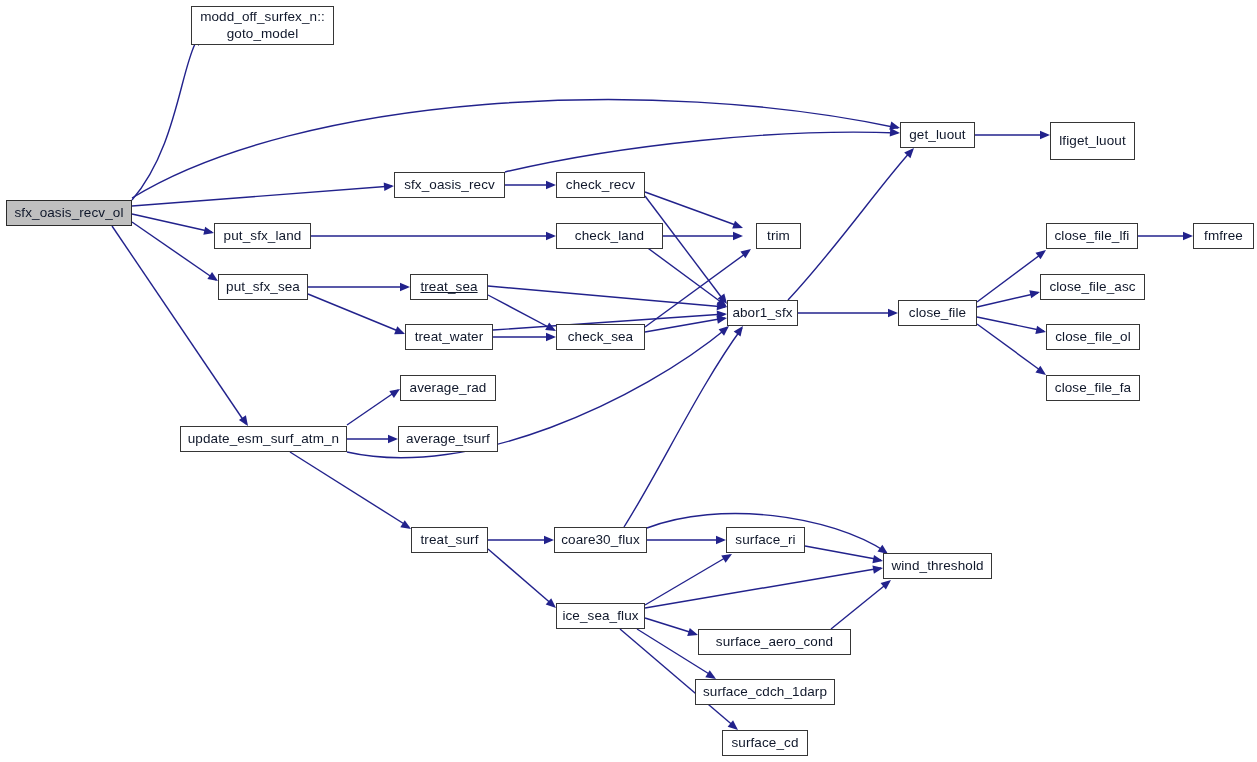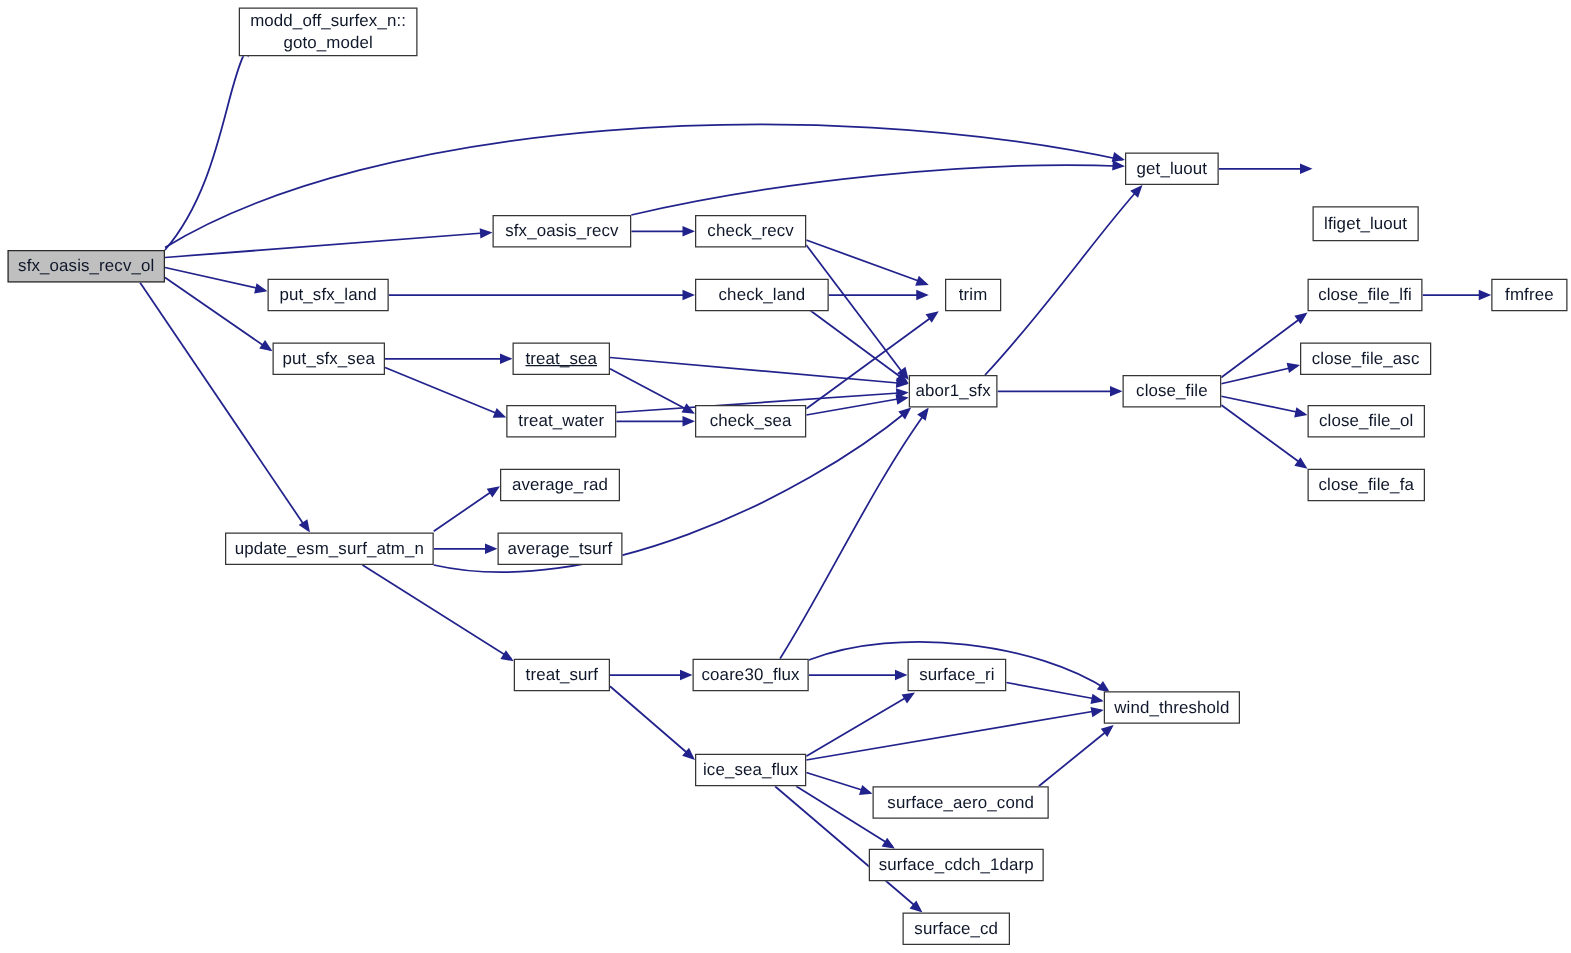--- a/index.html
+++ b/index.html
@@ -158,28 +158,28 @@
       <div class="node" style="left: 410px; top: 274px; width: 78px; height: 26px; border-color: rgb(54, 54, 54); background: rgb(255, 255, 255); text-decoration: underline;"><span>treat_sea</span></div>
       <div class="node" style="left: 405px; top: 324px; width: 88px; height: 26px; border-color: rgb(54, 54, 54); background: rgb(255, 255, 255);"><span>treat_water</span></div>
       <div class="node" style="left: 556px; top: 324px; width: 89px; height: 26px; border-color: rgb(54, 54, 54); background: rgb(255, 255, 255);"><span>check_sea</span></div>
       <div class="node" style="left: 400px; top: 375px; width: 96px; height: 26px; border-color: rgb(54, 54, 54); background: rgb(255, 255, 255);"><span>average_rad</span></div>
       <div class="node" style="left: 398px; top: 426px; width: 100px; height: 26px; border-color: rgb(54, 54, 54); background: rgb(255, 255, 255);"><span>average_tsurf</span></div>
       <div class="node" style="left: 411px; top: 527px; width: 77px; height: 26px; border-color: rgb(54, 54, 54); background: rgb(255, 255, 255);"><span>treat_surf</span></div>
       <div class="node" style="left: 756px; top: 223px; width: 45px; height: 26px; border-color: rgb(54, 54, 54); background: rgb(255, 255, 255);"><span>trim</span></div>
       <div class="node" style="left: 727px; top: 300px; width: 71px; height: 26px; border-color: rgb(54, 54, 54); background: rgb(255, 255, 255);"><span>abor1_sfx</span></div>
       <div class="node" style="left: 900px; top: 122px; width: 75px; height: 26px; border-color: rgb(54, 54, 54); background: rgb(255, 255, 255);"><span>get_luout</span></div>
       <div class="node" style="left: 898px; top: 300px; width: 79px; height: 26px; border-color: rgb(54, 54, 54); background: rgb(255, 255, 255);"><span>close_file</span></div>
-      <div class="node" style="left: 1050px; top: 122px; width: 85px; height: 28px; border-color: rgb(54, 54, 54); background: rgb(255, 255, 255); margin-top: 43px;"><span>lfiget_luout</span></div>
+      <div class="node" style="left: 1050px; top: 122px; width: 85px; height: 38px; border-color: rgb(54, 54, 54); background: rgb(255, 255, 255);"><span>lfiget_luout</span></div>
       <div class="node" style="left: 1046px; top: 223px; width: 92px; height: 26px; border-color: rgb(54, 54, 54); background: rgb(255, 255, 255);"><span>close_file_lfi</span></div>
       <div class="node" style="left: 1040px; top: 274px; width: 105px; height: 26px; border-color: rgb(54, 54, 54); background: rgb(255, 255, 255);"><span>close_file_asc</span></div>
       <div class="node" style="left: 1046px; top: 324px; width: 94px; height: 26px; border-color: rgb(54, 54, 54); background: rgb(255, 255, 255);"><span>close_file_ol</span></div>
       <div class="node" style="left: 1046px; top: 375px; width: 94px; height: 26px; border-color: rgb(54, 54, 54); background: rgb(255, 255, 255);"><span>close_file_fa</span></div>
       <div class="node" style="left: 1193px; top: 223px; width: 61px; height: 26px; border-color: rgb(54, 54, 54); background: rgb(255, 255, 255);"><span>fmfree</span></div>
       <div class="node" style="left: 554px; top: 527px; width: 93px; height: 26px; border-color: rgb(54, 54, 54); background: rgb(255, 255, 255);"><span>coare30_flux</span></div>
       <div class="node" style="left: 556px; top: 603px; width: 89px; height: 26px; border-color: rgb(54, 54, 54); background: rgb(255, 255, 255);"><span>ice_sea_flux</span></div>
       <div class="node" style="left: 726px; top: 527px; width: 79px; height: 26px; border-color: rgb(54, 54, 54); background: rgb(255, 255, 255);"><span>surface_ri</span></div>
       <div class="node" style="left: 883px; top: 553px; width: 109px; height: 26px; border-color: rgb(54, 54, 54); background: rgb(255, 255, 255);"><span>wind_threshold</span></div>
-      <div class="node" style="left: 698px; top: 629px; width: 141px; height: 26px; border-color: rgb(54, 54, 54); background: rgb(255, 255, 255);"><span>surface_aero_cond</span></div>
+      <div class="node" style="left: 698px; top: 629px; width: 153px; height: 26px; border-color: rgb(54, 54, 54); background: rgb(255, 255, 255);"><span>surface_aero_cond</span></div>
       <div class="node" style="left: 695px; top: 679px; width: 140px; height: 26px; border-color: rgb(54, 54, 54); background: rgb(255, 255, 255);"><span>surface_cdch_1darp</span></div>
       <div class="node" style="left: 722px; top: 730px; width: 86px; height: 26px; border-color: rgb(54, 54, 54); background: rgb(255, 255, 255);"><span>surface_cd</span></div>
     </div>
 
 </div>
 
 </body></html>

